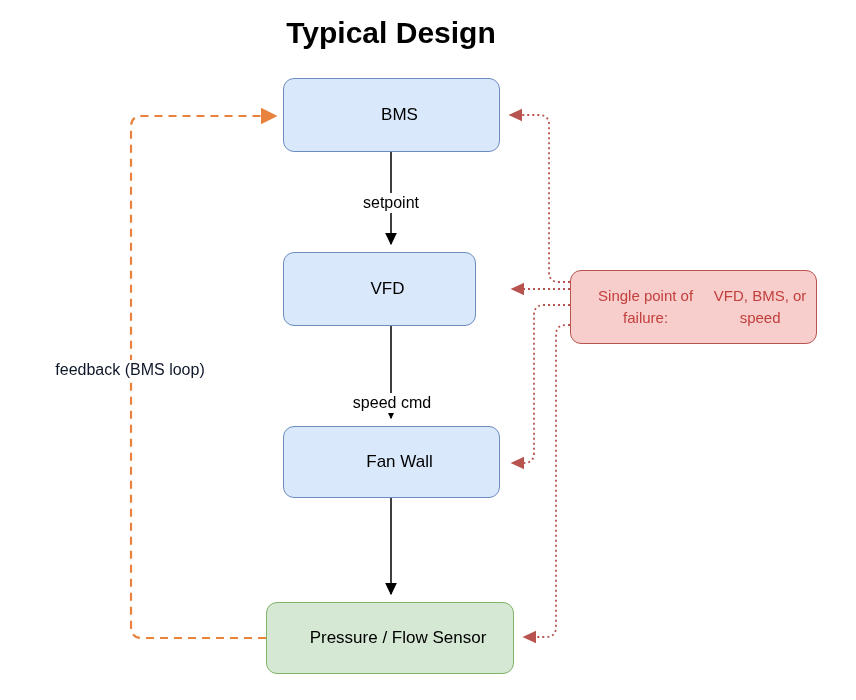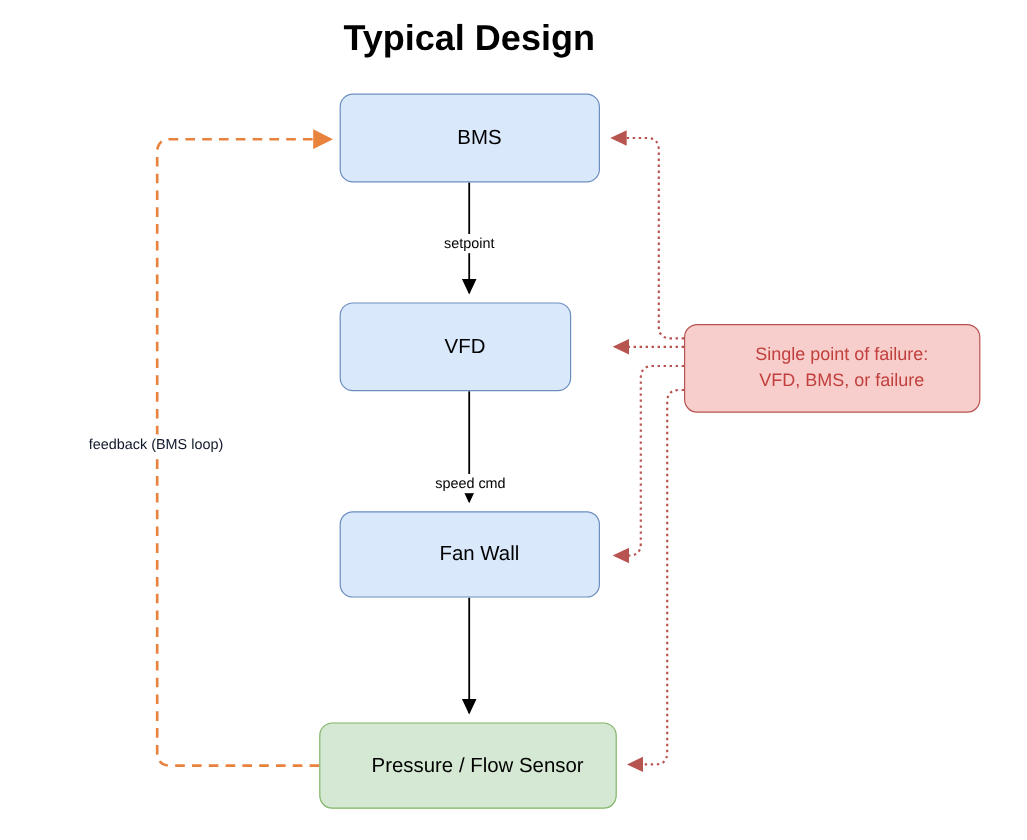--- a/index.html
+++ b/index.html
@@ -25,33 +25,33 @@
     font-size:17px;color:#000000;
     box-sizing:border-box;
     text-align:center;
     padding-left:16px;
   }
   .node-blue{background:#dae8fc;border:1.8px solid #6c8ebf;}
   .node-green{background:#d5e8d4;border:1.8px solid #82b366;}
   .node-red{
     background:#f8cecc;border:1.8px solid #b85450;
     color:#c13f3c;font-size:15px;line-height:22px;
-    flex-direction:column;
+    flex-direction:row;
   }
   .node-bms{left:283px;top:78px;width:217px;height:74px;}
   .node-vfd{left:283px;top:252px;width:193px;height:74px;}
   .node-fan{left:283px;top:426px;width:217px;height:72px;}
   .node-sensor{left:266px;top:602px;width:248px;height:72px;}
   .node-failure{left:570px;top:270px;width:247px;height:74px;}
   .edge-label{
     position:absolute;
     transform:translate(-50%,-50%);
     background:#ffffff;
     padding:1px 5px;
-    font-size:12px;color:#000000;
+    font-size:16px;color:#000000;
     white-space:nowrap;
     text-align:right;
   }
   .edge-label-setpoint{left:391px;top:203px;}
   .edge-label-speed{left:392px;top:377px;margin-top:26px;}
   .edge-label-feedback{left:130px;top:370px;color:#0f172a;}
 </style>
 </head>
 <body>
 
@@ -100,21 +100,21 @@
   <div class="node node-blue node-fan">
     <span>Fan Wall</span>
   </div>
 
   <div class="node node-green node-sensor">
     <span>Pressure / Flow Sensor</span>
   </div>
 
   <div class="node node-red node-failure">
     <div>Single point of failure:</div>
-    <div>VFD, BMS, or failure</div>
+    <div>VFD, BMS, or speed</div>
   </div>
 
   <div class="edge-label edge-label-setpoint">setpoint</div>
 
   <div class="edge-label edge-label-speed">speed cmd</div>
 
   <div class="edge-label edge-label-feedback">feedback (BMS loop)</div>
 
 </div>
 

